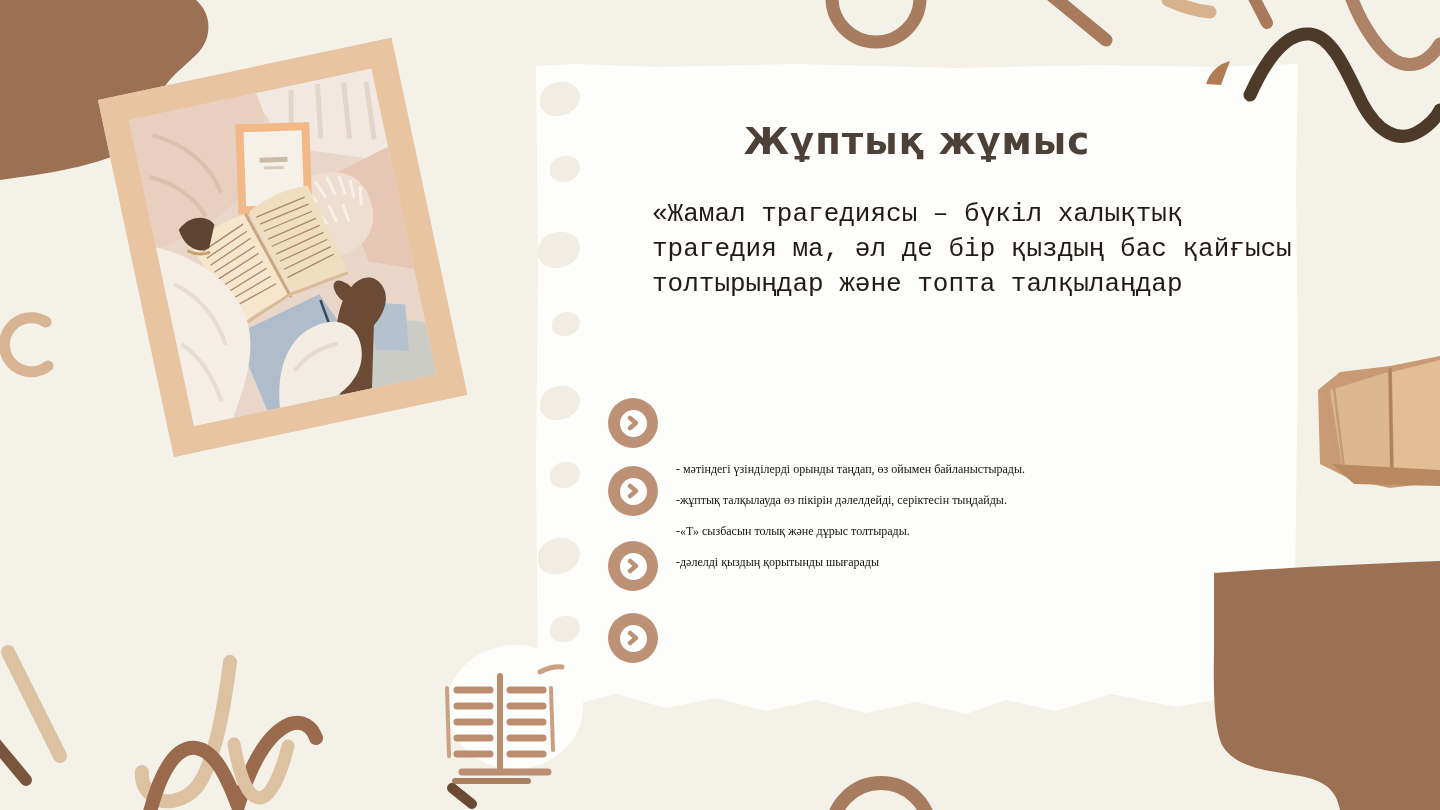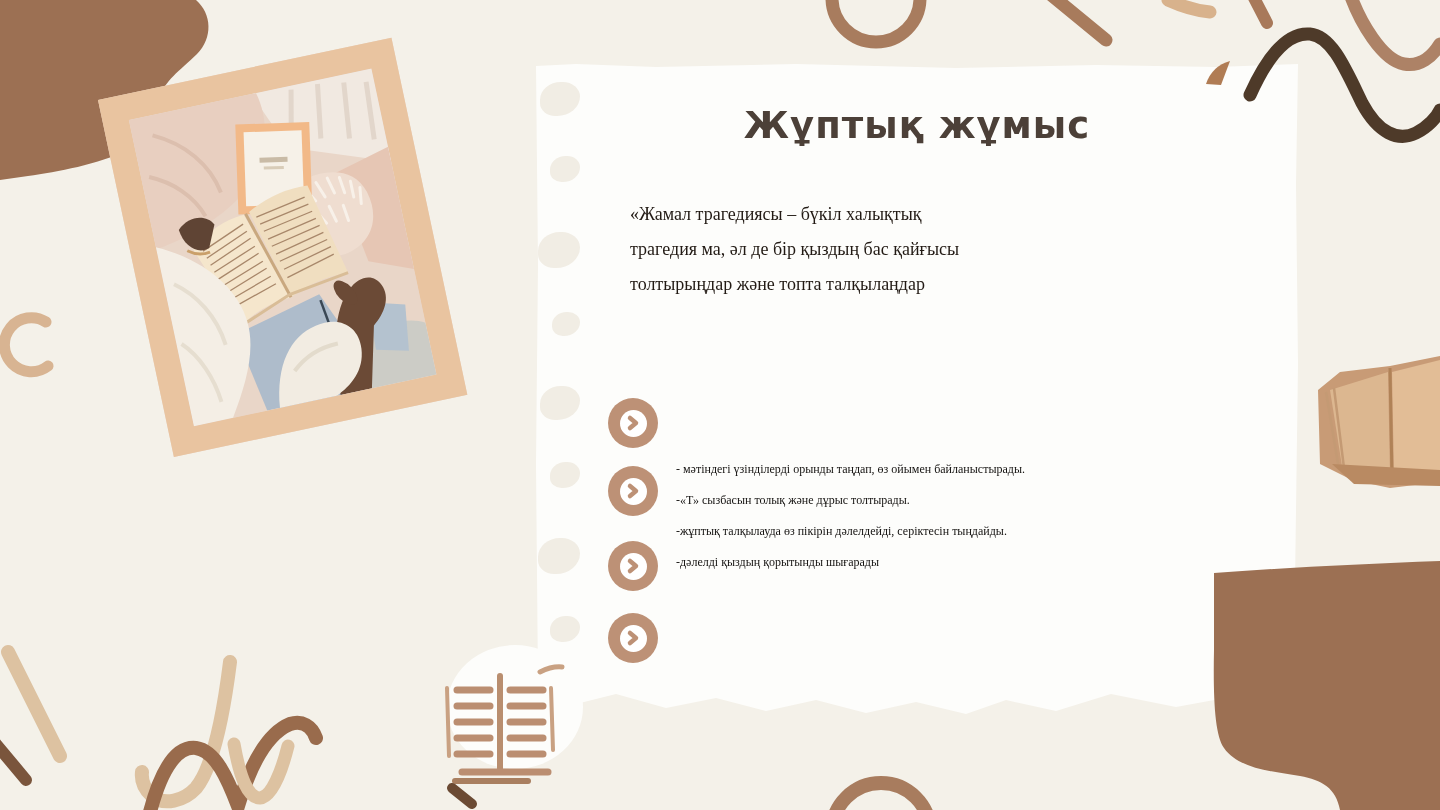--- a/index.html
+++ b/index.html
@@ -22,28 +22,28 @@
   .deco{position:absolute;left:0;top:0;width:1440px;height:810px;}
   
   .photo{
     position:absolute;left:98px;top:100px;width:300px;height:365px;box-sizing:border-box;
     border:26px solid #e9c4a0;background:#e9d6c8;
     transform:rotate(-12deg);transform-origin:top left;
   }
   .photo svg{display:block;width:248px;height:313px;}
   
   .title{
-    position:absolute;left:536px;top:104px;width:762px;margin:0;
+    position:absolute;left:536px;top:120px;width:762px;margin:0;
     text-align:center;font-size:37px;font-weight:bold;letter-spacing:1px;
     color:#4c4038;font-family:"DejaVu Sans","Liberation Sans",sans-serif;
   }
   .para{
-    position:absolute;left:630px;top:197px;
-    font-family:Liberation Serif, serif;
-    font-size:18px;line-height:35px;color:#221a14;white-space:nowrap;
+    position:absolute;left:652px;top:197px;
+    font-family:Liberation Mono, monospace;
+    font-size:26px;line-height:35px;color:#221a14;white-space:nowrap;
   }
   .descriptor{position:absolute;left:676px;top:448px;width:540px;color:#141210;}
   .desc-head{
     font-family:"DejaVu Serif","Liberation Serif",serif;
     font-weight:bold;font-size:17px;margin-bottom:16px;
   }
   .desc-item{
     font-family:Liberation Serif, serif;
     font-size:12px;margin-bottom:16px;white-space:nowrap;margin-top:14px;
   }
@@ -248,18 +248,18 @@
   <div class="chev c4">
       <span class="in">
         <svg width="16" height="18" viewBox="0 0 16 18">
           <polyline points="5,4 11,9 5,14" fill="none" stroke="#bd9176" stroke-width="4.5" stroke-linecap="round" stroke-linejoin="round"></polyline>
         </svg>
       </span>
     </div>
 
   <div class="descriptor">
     <div class="desc-item">- мәтіндегі үзінділерді орынды таңдап, өз ойымен байланыстырады.</div>
+    <div class="desc-item">-жұптық талқылауда өз пікірін дәлелдейді, серіктесін тыңдайды.</div>
     <div class="desc-item">-«Т» сызбасын толық және дұрыс толтырады.</div>
-    <div class="desc-item">-жұптық талқылауда өз пікірін дәлелдейді, серіктесін тыңдайды.</div>
     <div class="desc-item">-дәлелді қыздың қорытынды шығарады</div>
   </div>
 
 </div>
 
 </body></html>

